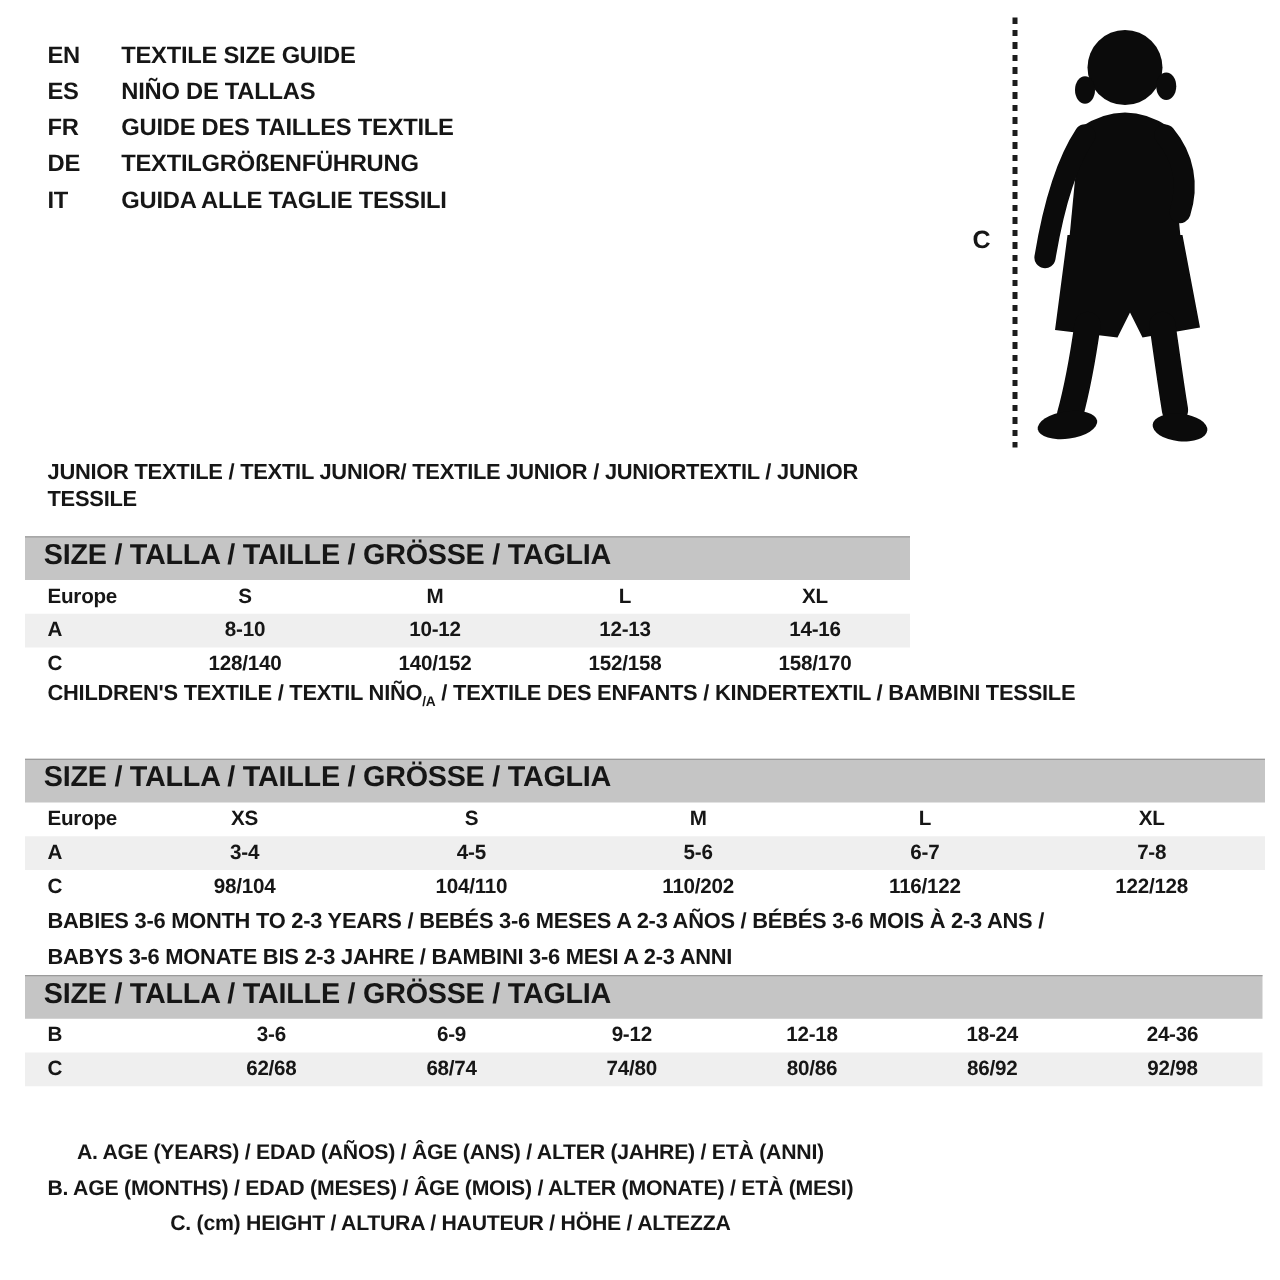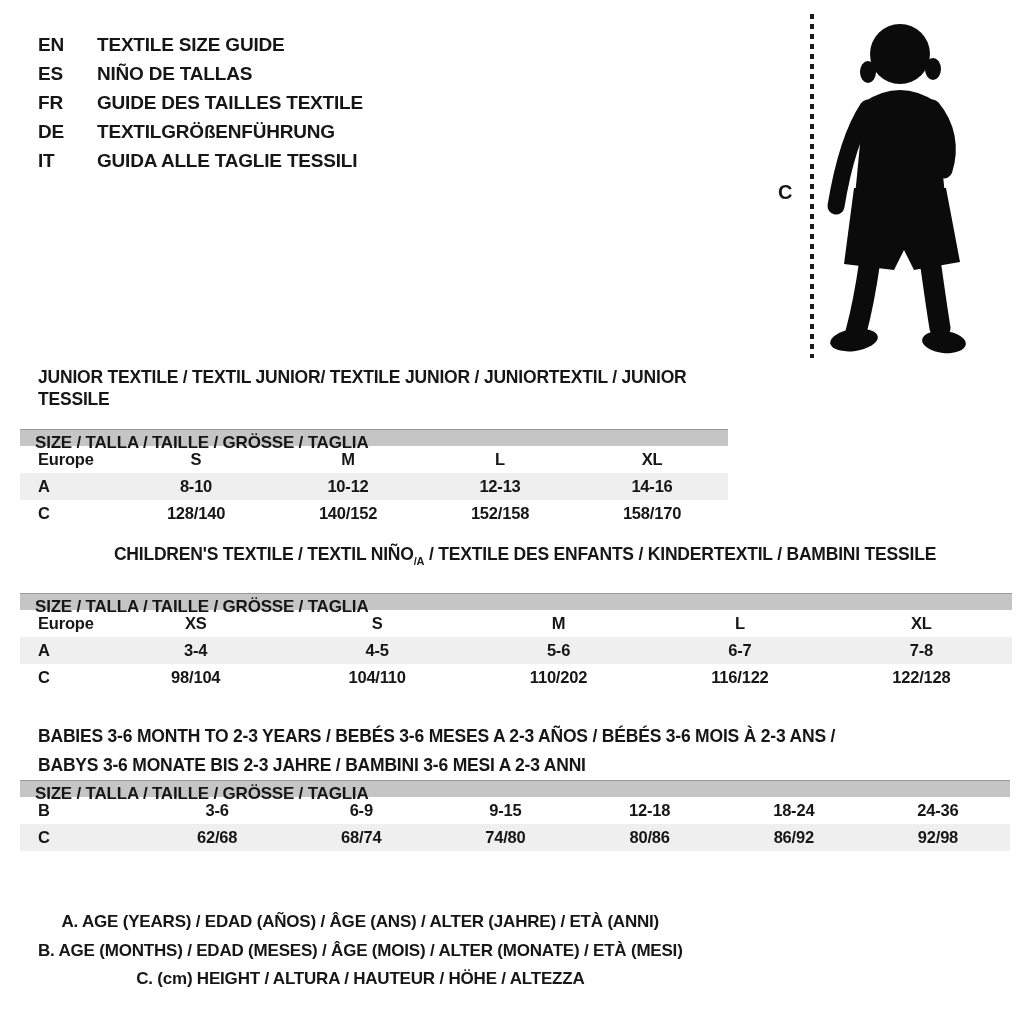--- a/index.html
+++ b/index.html
@@ -27,27 +27,27 @@
   .baby-svg { position:absolute; left:818px; top:10px; }
 
   
   .size-section { position:absolute; left:20px; }
   #section-junior   { top:366px; width:708px; }
   #section-children { top:543px; width:992px; }
   #section-babies   { top:722px; width:990px; }
 
   .sec-title { font-size:17.5px; line-height:22px; padding-left:18px; font-weight:bold; }
   #section-junior   .sec-title { margin-bottom:19px; }
-  #section-children .sec-title { margin-bottom:21px;text-align:center; }
+  #section-children .sec-title { margin-bottom:34px; }
   #section-babies   .sec-title { line-height:29px; }
 
   .subscript { font-size:11px; vertical-align:sub; }
 
   .size-bar {
-    height:17px; line-height:26px; padding-left:15px; font-size:17px;
+    height:35px; line-height:26px; padding-left:15px; font-size:23px;
     background:#c5c5c5; border-top:1px solid #9b9b9b;
   }
 
   .trow { display:flex; height:27px; align-items:center; font-size:16.5px; }
   .trow.shade { background:#efefef; }
   .tlabel { width:var(--labelw,100px); padding-left:18px; }
   .tcell  { flex:1; text-align:center; }
   #section-junior   .rows { --labelw:100px; }
   #section-children .rows { --labelw:85px;  }
   #section-babies   .rows { --labelw:125px; }
@@ -162,21 +162,21 @@
   </section>
 
   <section class="size-section" id="section-babies">
     <h2 class="sec-title"><span>BABIES 3-6 MONTH TO 2-3 YEARS / BEBÉS 3-6 MESES A 2-3 AÑOS / BÉBÉS 3-6 MOIS À 2-3 ANS /</span><br><span>BABYS 3-6 MONATE BIS 2-3 JAHRE / BAMBINI 3-6 MESI A 2-3 ANNI</span></h2>
     <div class="size-bar">SIZE / TALLA / TAILLE / GRÖSSE / TAGLIA</div>
     <div class="rows">
         <div class="trow">
           <span class="tlabel">B</span>
           <span class="tcell">3-6</span>
           <span class="tcell">6-9</span>
-          <span class="tcell">9-15</span>
+          <span class="tcell">9-12</span>
           <span class="tcell">12-18</span>
           <span class="tcell">18-24</span>
           <span class="tcell">24-36</span>
         </div>
         <div class="trow shade">
           <span class="tlabel">C</span>
           <span class="tcell">62/68</span>
           <span class="tcell">68/74</span>
           <span class="tcell">74/80</span>
           <span class="tcell">80/86</span>

